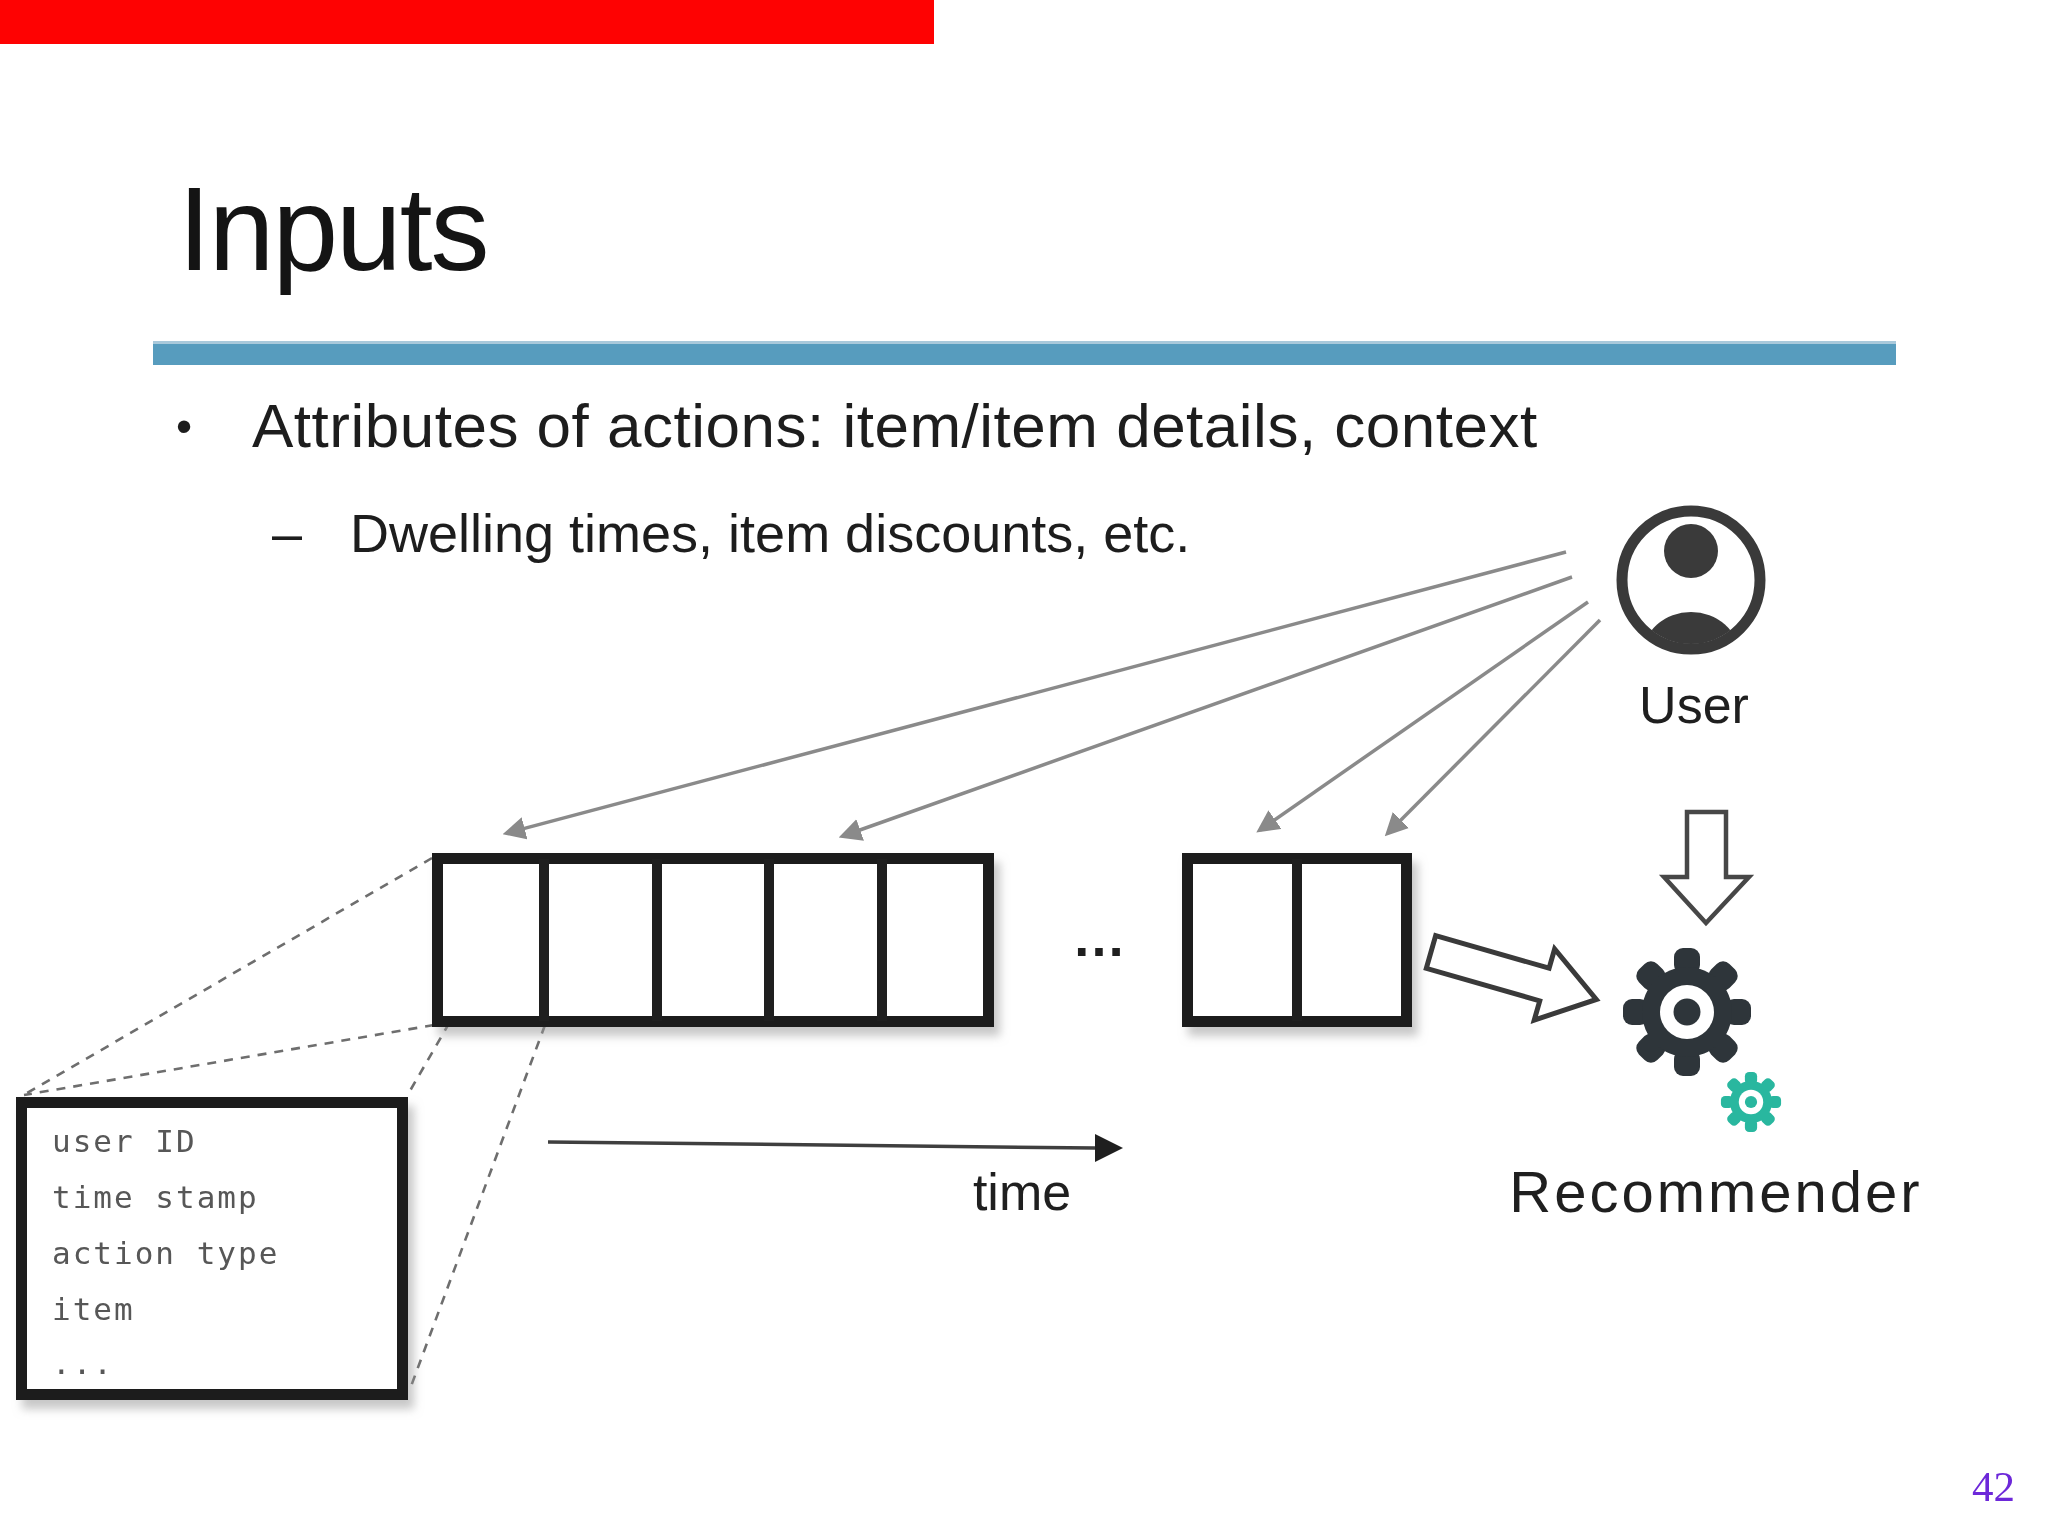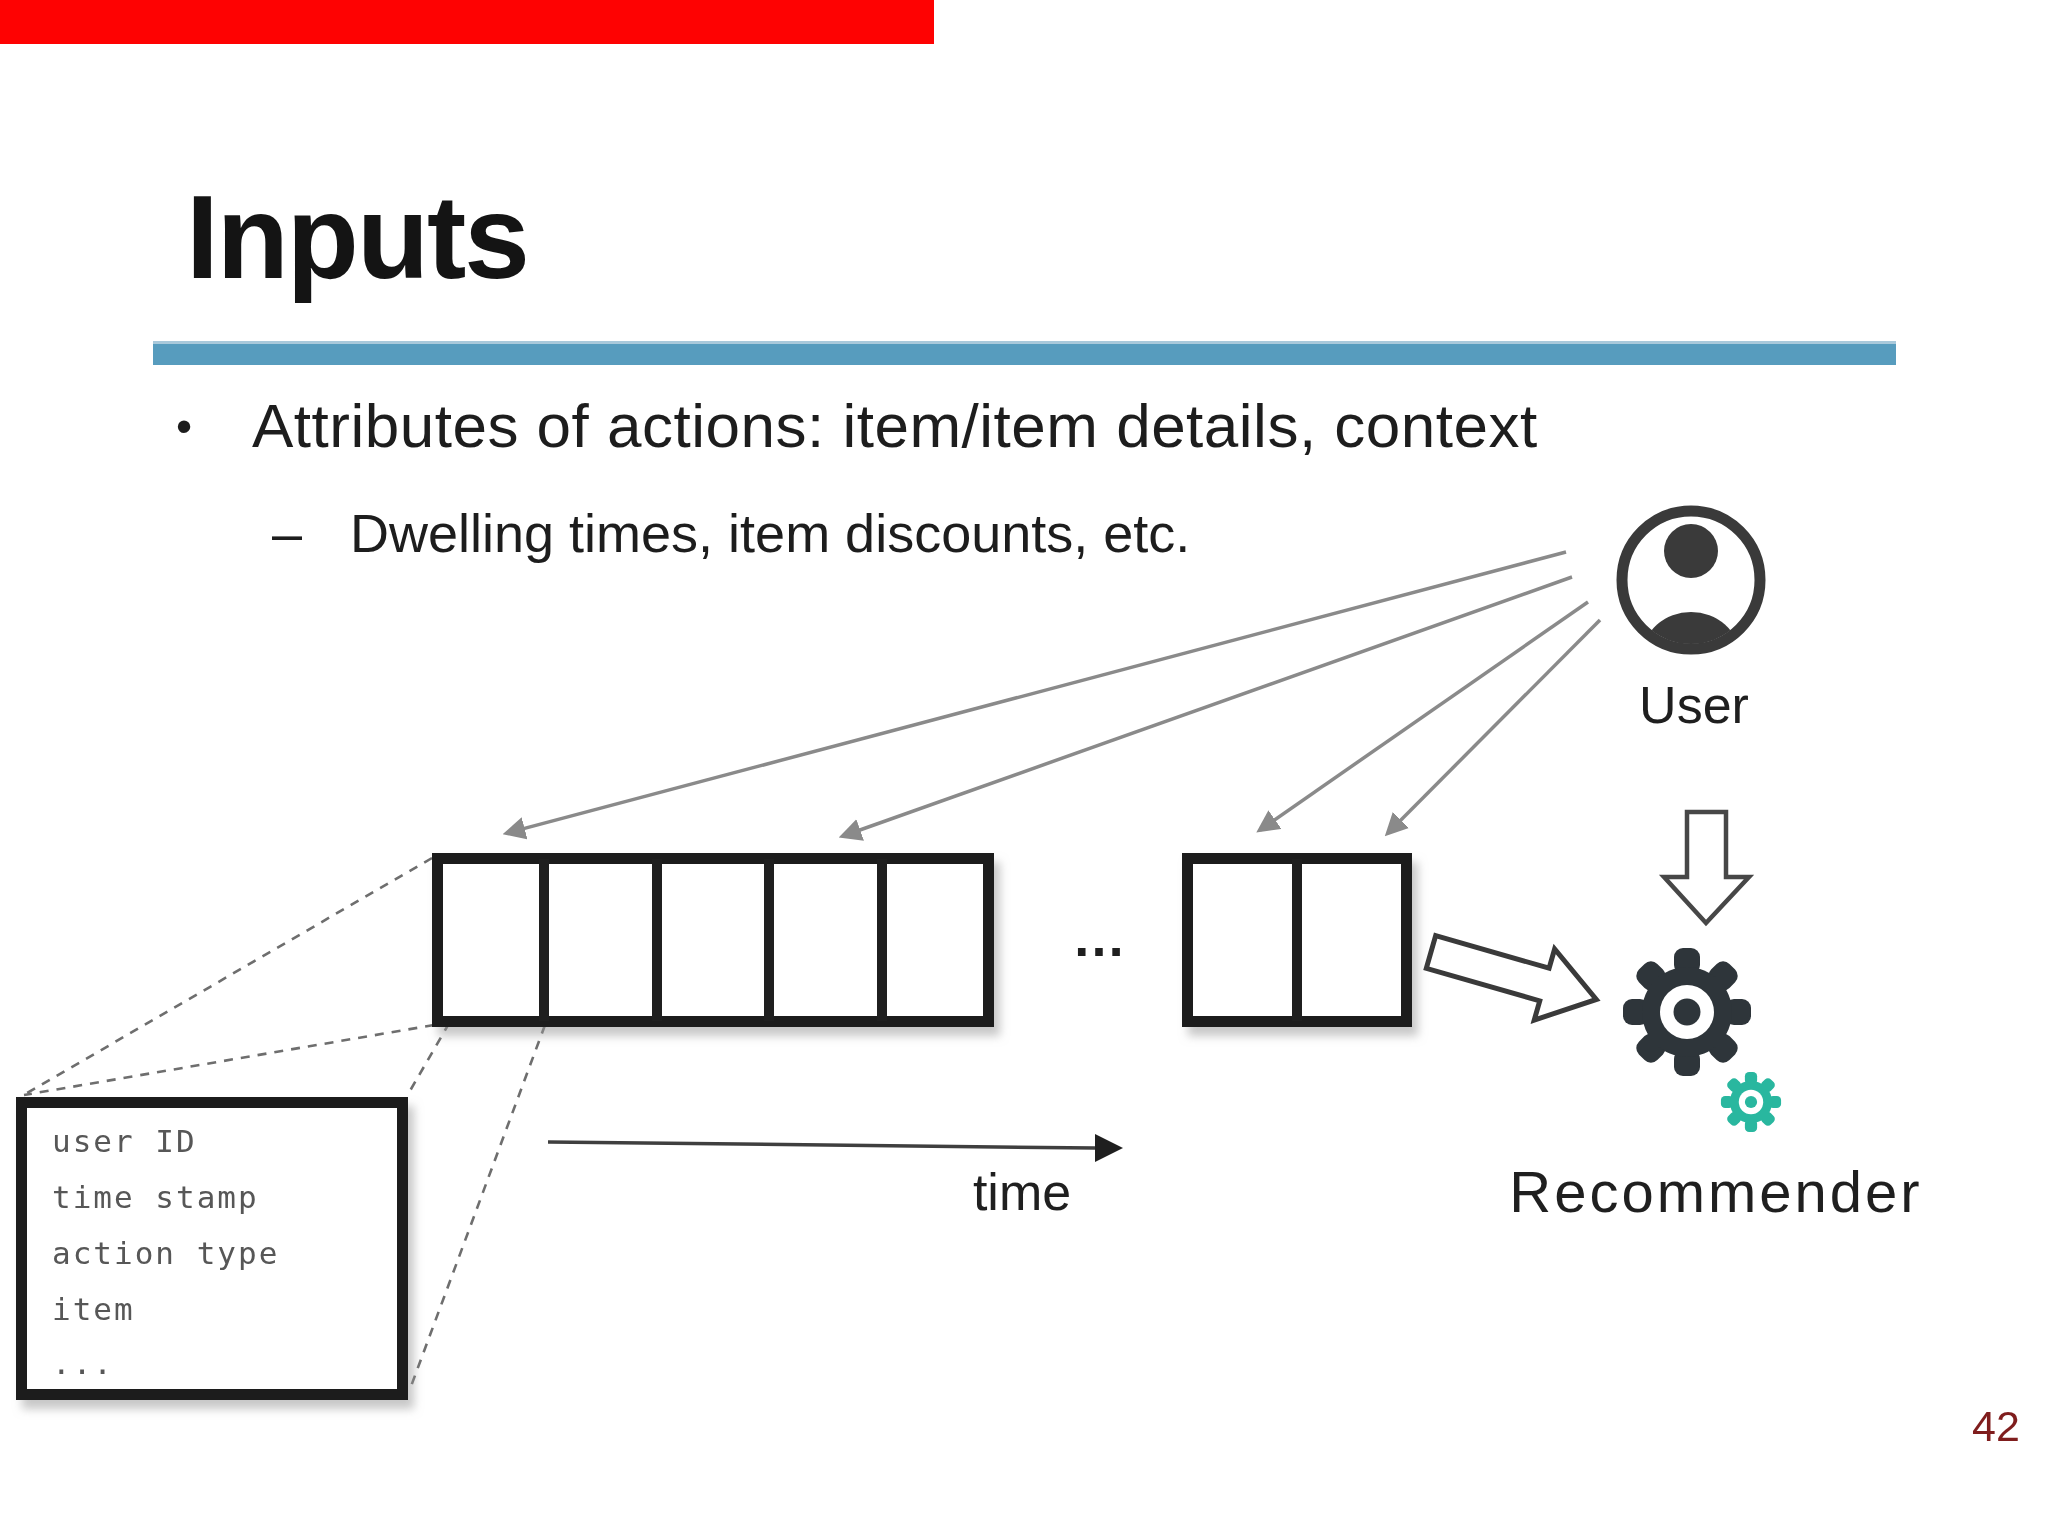--- a/index.html
+++ b/index.html
@@ -11,22 +11,22 @@
     font-family:"Liberation Sans", sans-serif;
     color:#1d1d1d;
   }
   .red-bar{
     position:absolute;left:0;top:0;
     width:934px;height:44px;
     background:#fe0202;
   }
   .title{
     position:absolute;left:178px;top:170px;
-    font-size:118px;font-weight:700;line-height:1;
-    letter-spacing:-2px;color:#141414;margin:8px;
+    font-size:118px;font-weight:400;line-height:1;
+    letter-spacing:-2px;color:#141414;margin:0;
   }
   .rule{
     position:absolute;left:153px;top:341px;
     width:1743px;height:24px;
     background:#579cbe;
     border-top:3px solid #a9c9db;
     box-sizing:border-box;
   }
   .bullet-main{
     position:absolute;left:176px;top:390px;
@@ -35,22 +35,22 @@
   }
   .bullet-main .marker{width:76px;font-size:46px;padding-top:10px;}
   .bullet-sub{
     position:absolute;left:272px;top:502px;
     font-size:54px;line-height:1.15;
     display:flex;align-items:flex-start;
   }
   .bullet-sub .marker{width:78px;}
   .diagram{position:absolute;left:0;top:0;width:2048px;height:1536px;}
   .page-number{
-    position:absolute;left:1972px;top:1402px;
-    font-size:43px;color:#7f1d1d;
+    position:absolute;left:1972px;top:1462px;
+    font-size:43px;color:#6d28d9;font-family:Liberation Serif, serif;
   }
   svg text{font-family:"Liberation Sans", sans-serif;fill:#1f1f1f;}
   svg text.mono{
     font-family:"DejaVu Sans Mono","Liberation Mono",monospace;
     font-size:31px;fill:#575757;letter-spacing:2px;
   }
   svg text.caption{font-size:52px;}
 </style>
 </head>
 <body>

